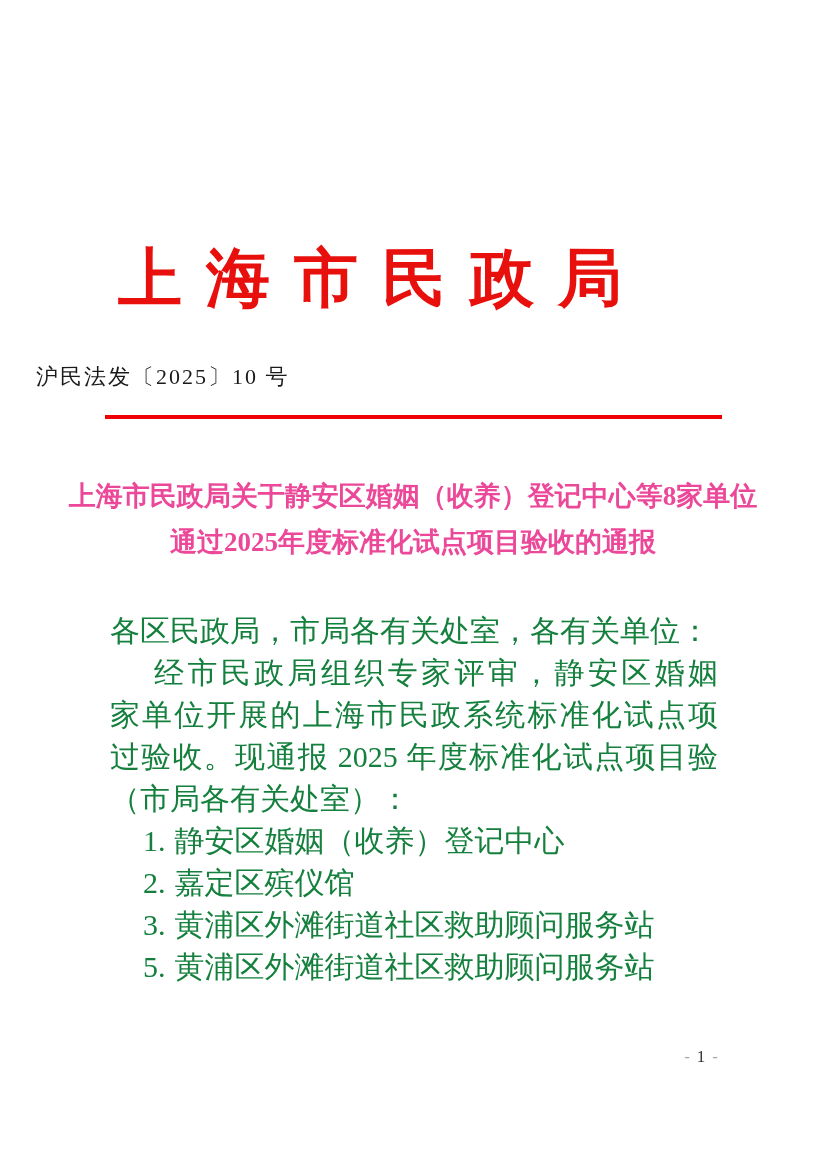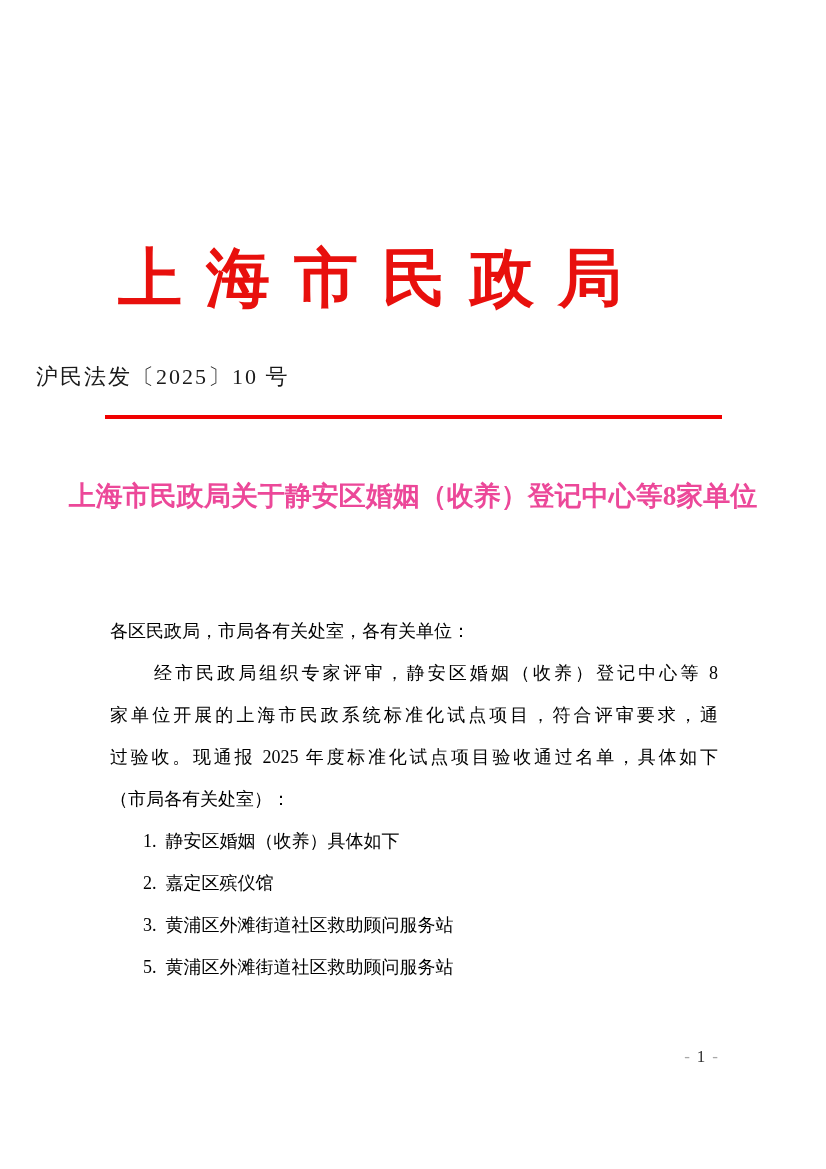--- a/index.html
+++ b/index.html
@@ -70,23 +70,23 @@
     font-weight: bold;
     color: #ec4899;
     white-space: nowrap;
   }
   
   .body-text {
     position: absolute;
     top: 610px;
     left: 110px;
     width: 608px;
-    font-size: 18px;
+    font-size: 30px;
     line-height: 42px;
-    color: #000000;
+    color: #15803d;
   }
   .bline {
     height: 42px;
     white-space: nowrap;
     overflow: hidden;
   }
   .indent2 { padding-left: 44px; }
   .justify-full {
     white-space: normal;
     text-align: justify;
@@ -114,36 +114,37 @@
 <div class="page">
 
   <div class="agency-title">上海市民政局</div>
 
   <div class="doc-number">沪民法发〔2025〕10 号</div>
 
   <div class="red-rule"></div>
 
   <div class="notice-title">
     <div>上海市民政局关于静安区婚姻（收养）登记中心等8家单位</div>
+    <div>通过2025年度标准化试点项目验收的通报</div>
   </div>
 
   <div class="body-text">
 
     <div class="bline">各区民政局，市局各有关处室，各有关单位：</div>
 
     <div class="bline indent2 justify-full">经市民政局组织专家评审，静安区婚姻（收养）登记中心等 8</div>
 
     <div class="bline justify-full">家单位开展的上海市民政系统标准化试点项目，符合评审要求，通</div>
 
     <div class="bline justify-full">过验收。现通报 2025 年度标准化试点项目验收通过名单，具体如下</div>
 
     <div class="bline">（市局各有关处室）：</div>
 
     <div class="bline list-line">
-      <span class="item-num">1.</span><span>静安区婚姻（收养）具体如下</span>
+      <span class="item-num">1.</span><span>静安区婚姻（收养）登记中心</span>
     </div>
 
     <div class="bline list-line">
       <span class="item-num">2.</span><span>嘉定区殡仪馆</span>
     </div>
 
     <div class="bline list-line">
       <span class="item-num">3.</span><span>黄浦区外滩街道社区救助顾问服务站</span>
     </div>
 

